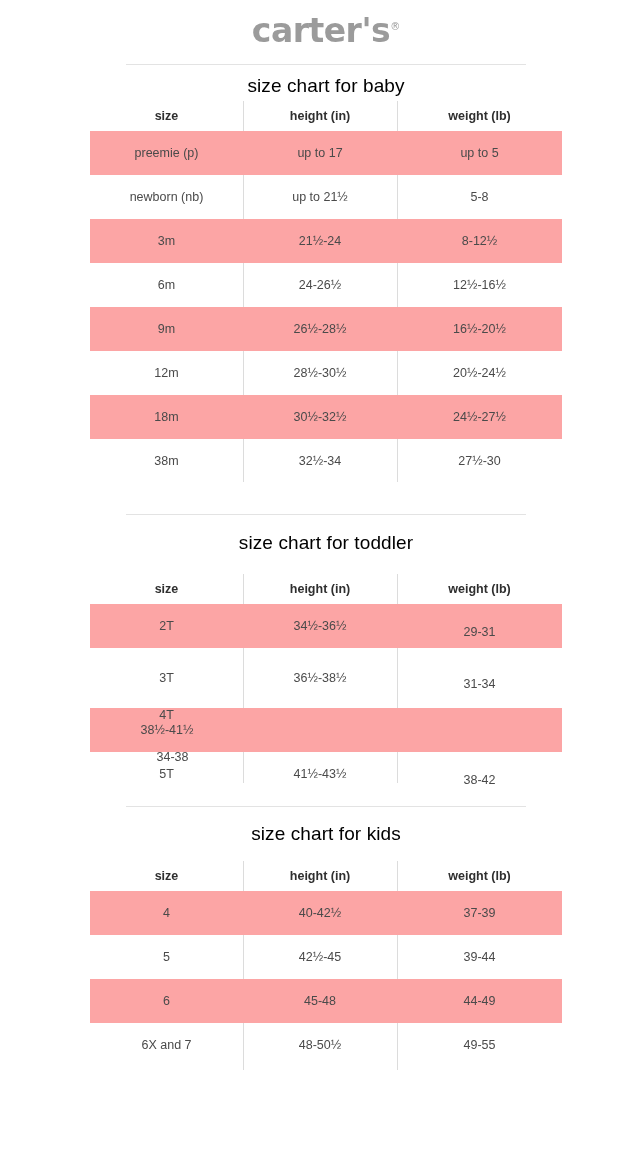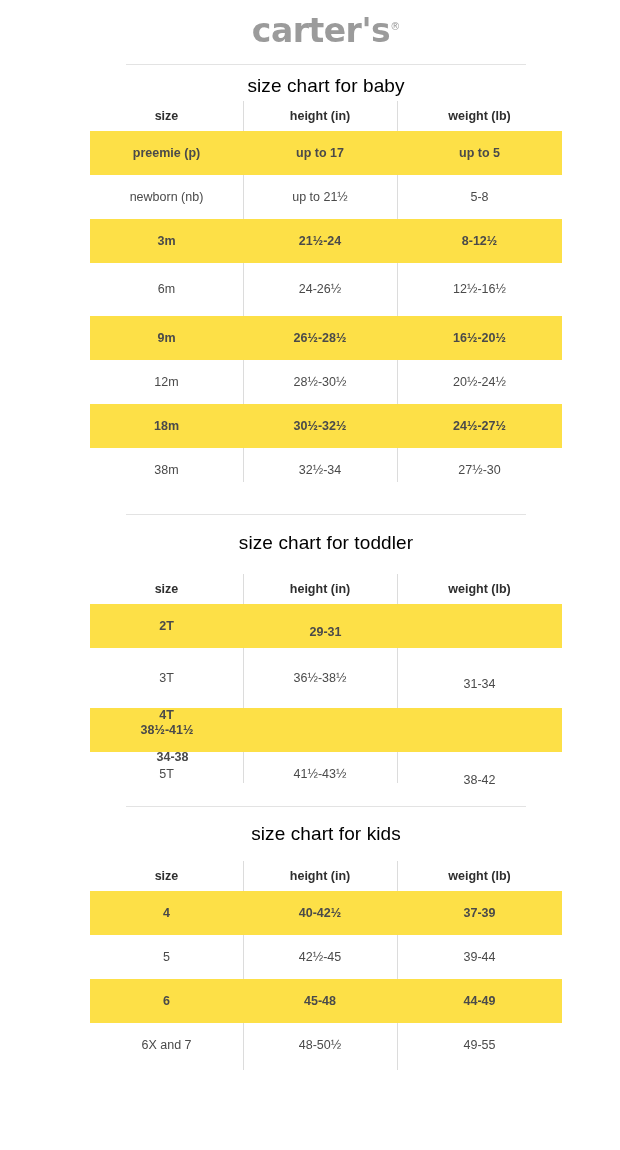--- a/index.html
+++ b/index.html
@@ -77,21 +77,21 @@
   }
   .vline.v1 { left: 153px; }
   .vline.v2 { left: 307px; }
 
   .row {
     position: relative;
     display: flex;
     width: 472px;
     box-sizing: border-box;
   }
-  .row.shaded { background: #fde047; font-weight: bold; }
+  .row.shaded { background: #fca5a5; }
 
   .cell {
     box-sizing: border-box;
     text-align: center;
     font-size: 12.5px;
     color: #4a4a4a;
     display: flex;
     align-items: center;
     justify-content: center;
     line-height: 1.2;
@@ -147,21 +147,21 @@
     <div class="row body" style="height:44px;">
       <div class="cell c-size">newborn (nb)</div>
       <div class="cell c-height">up to 21½</div>
       <div class="cell c-weight">5-8</div>
     </div>
     <div class="row body shaded" style="height:44px;">
       <div class="cell c-size">3m</div>
       <div class="cell c-height">21½-24</div>
       <div class="cell c-weight">8-12½</div>
     </div>
-    <div class="row body" style="height:53px;">
+    <div class="row body" style="height:44px;">
       <div class="cell c-size">6m</div>
       <div class="cell c-height">24-26½</div>
       <div class="cell c-weight">12½-16½</div>
     </div>
     <div class="row body shaded" style="height:44px;">
       <div class="cell c-size">9m</div>
       <div class="cell c-height">26½-28½</div>
       <div class="cell c-weight">16½-20½</div>
     </div>
     <div class="row body" style="height:44px;">
@@ -186,20 +186,21 @@
     <div class="vline v2" style="height:209px;"></div>
 
     <div class="row head" style="height:30px;">
       <div class="cell c-size">size</div>
       <div class="cell c-height">height (in)</div>
       <div class="cell c-weight">weight (lb)</div>
     </div>
 
     <div class="row body shaded" style="height:44px;">
       <div class="cell c-size">2T</div>
+      <div class="cell c-height">34½-36½</div>
       <div class="cell c-weight">29-31</div>
     </div>
     <div class="row body" style="height:60px;">
       <div class="cell c-size">3T</div>
       <div class="cell c-height">36½-38½</div>
       <div class="cell c-weight">31-34</div>
     </div>
     <div class="row body shaded" style="height:44px;flex-direction:column;">
       <div class="cell c-size">4T</div>
       <div class="cell c-height">38½-41½</div>

